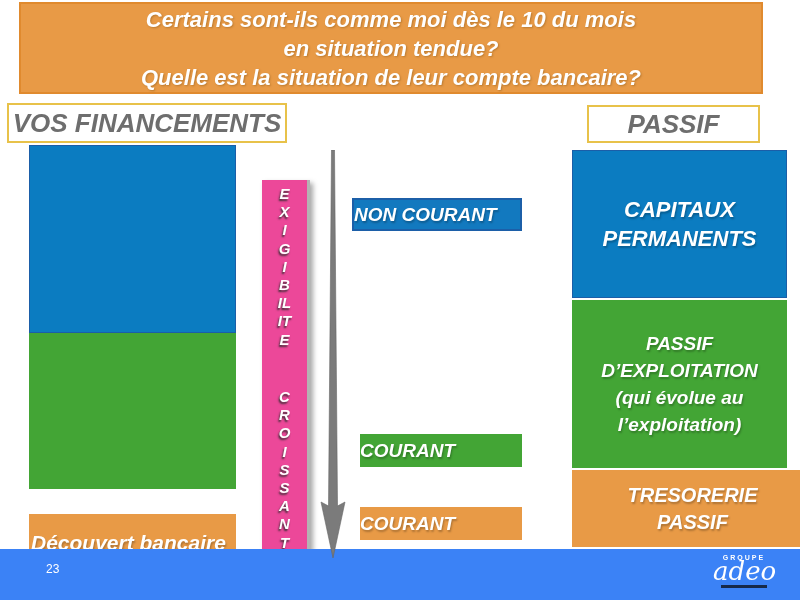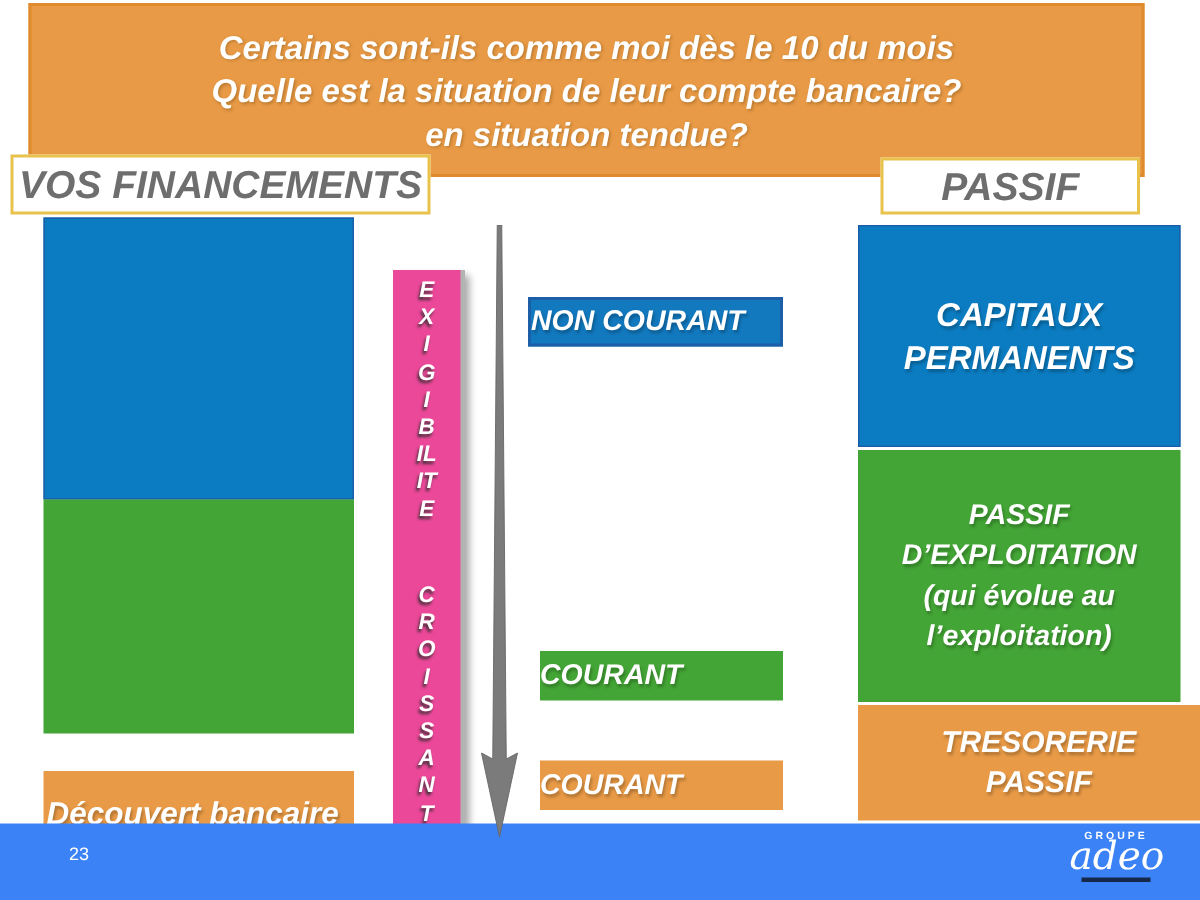--- a/index.html
+++ b/index.html
@@ -2,21 +2,21 @@
 <html><head>
 <meta charset="utf-8">
 <style>
   html,body{margin:0;padding:0;background:#ffffff;}
   .slide{
     position:relative;width:800px;height:600px;overflow:hidden;background:#ffffff;
     font-family:"Liberation Sans",sans-serif;
   }
   
   .banner{
-    position:absolute;left:19px;top:2px;width:744px;height:116px;
+    position:absolute;left:19px;top:2px;width:744px;height:92px;
     background:#E89A46;border:2px solid #E08A2E;box-sizing:border-box;
     display:flex;flex-direction:column;justify-content:center;align-items:center;
     color:#ffffff;font-weight:bold;font-style:italic;font-size:22px;line-height:29px;
     text-shadow:1px 1px 2px rgba(130,85,25,.45);text-align:center;
   }
   
   .hdr{
     position:absolute;background:#ffffff;border:2px solid #E8C24A;box-sizing:border-box;
     display:flex;align-items:center;justify-content:center;
     color:#6E6E6E;font-weight:bold;font-style:italic;font-size:26px;
@@ -73,22 +73,22 @@
   .logo-adeo{font-family:"DejaVu Serif",serif;font-style:italic;font-size:26px;line-height:26px;margin-top:-3px;}
   .logo-underline{width:46px;height:3px;background:#16294A;margin:1px auto 0 auto;}
 </style>
 </head>
 <body>
 
 <div class="slide">
 
   <div class="banner">
     <div>Certains sont-ils comme moi dès le 10 du mois</div>
+    <div>en situation tendue?</div>
     <div>Quelle est la situation de leur compte bancaire?</div>
-    <div>en situation tendue?</div>
   </div>
 
   <div class="hdr hdr-left">
     <span>VOS FINANCEMENTS</span>
   </div>
   <div class="hdr hdr-right">
     <span>PASSIF</span>
   </div>
 
   <div class="block lb-blue"></div>

